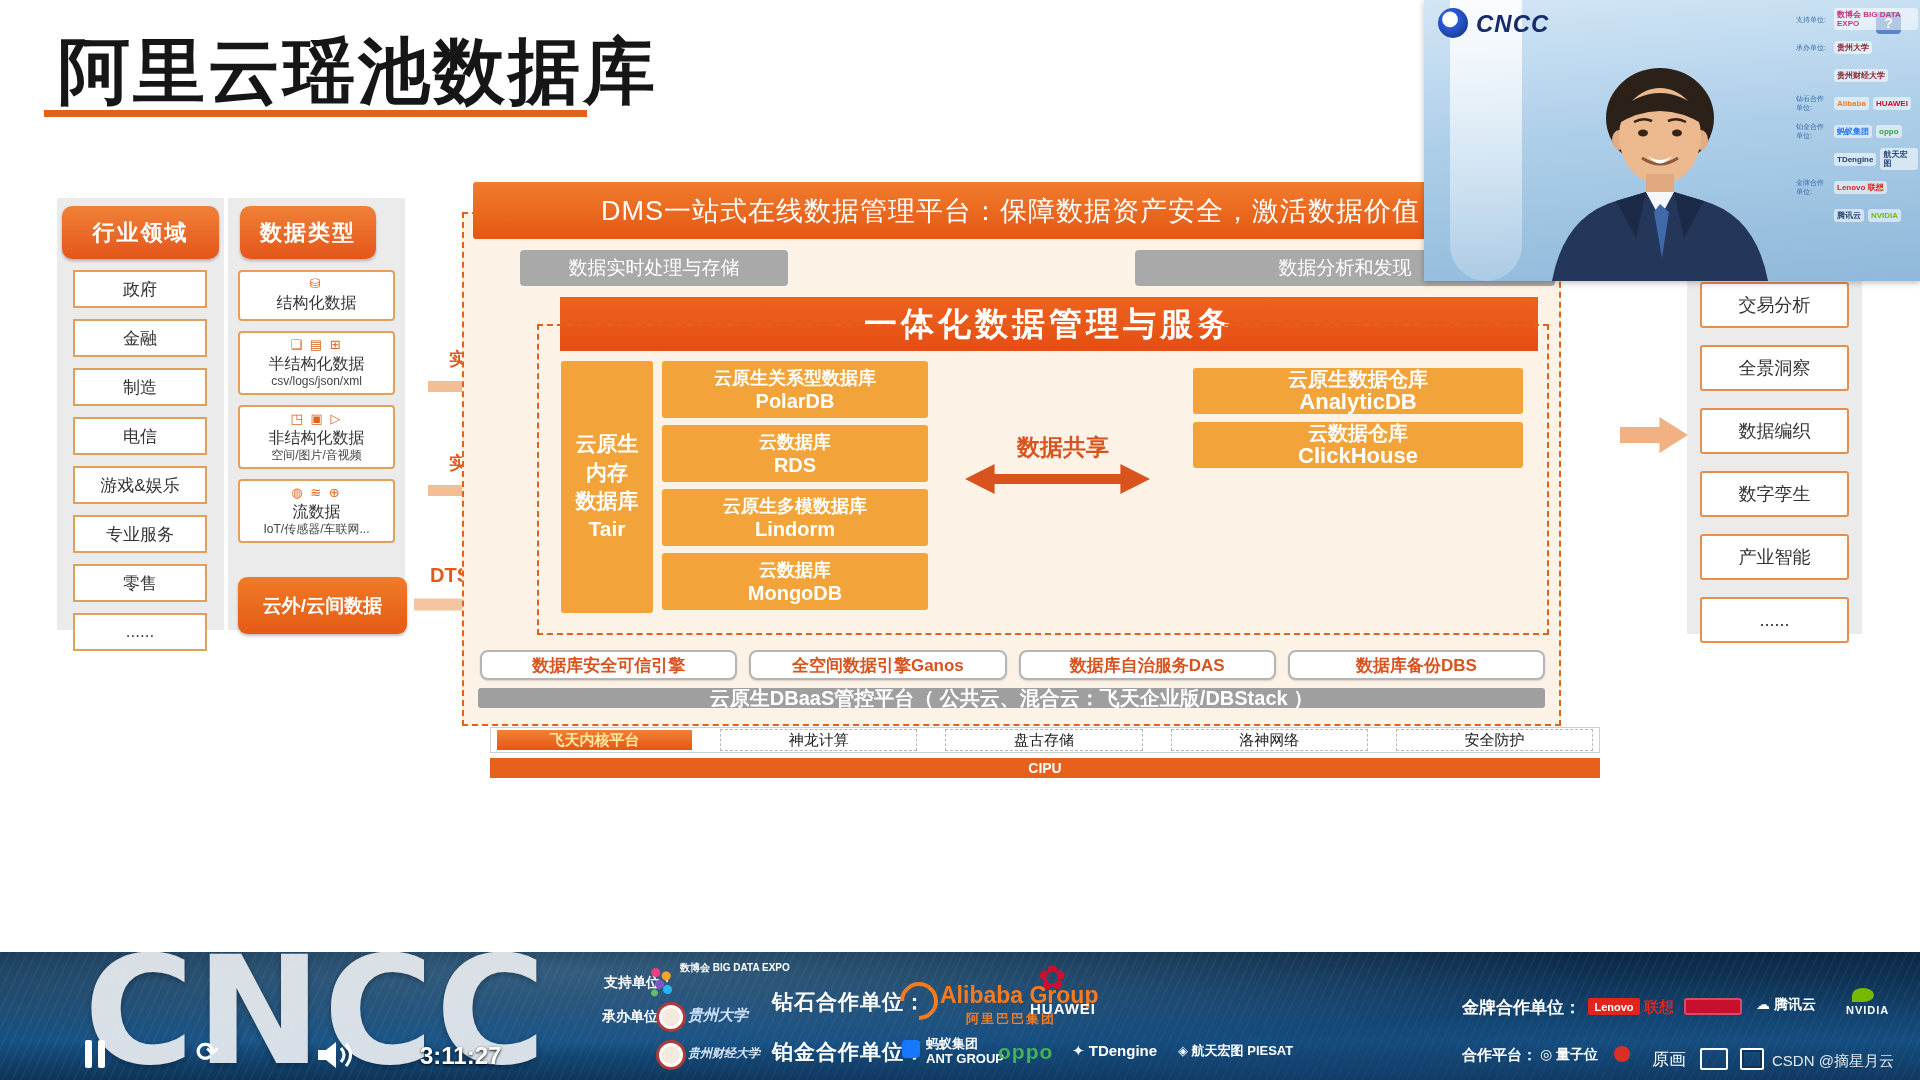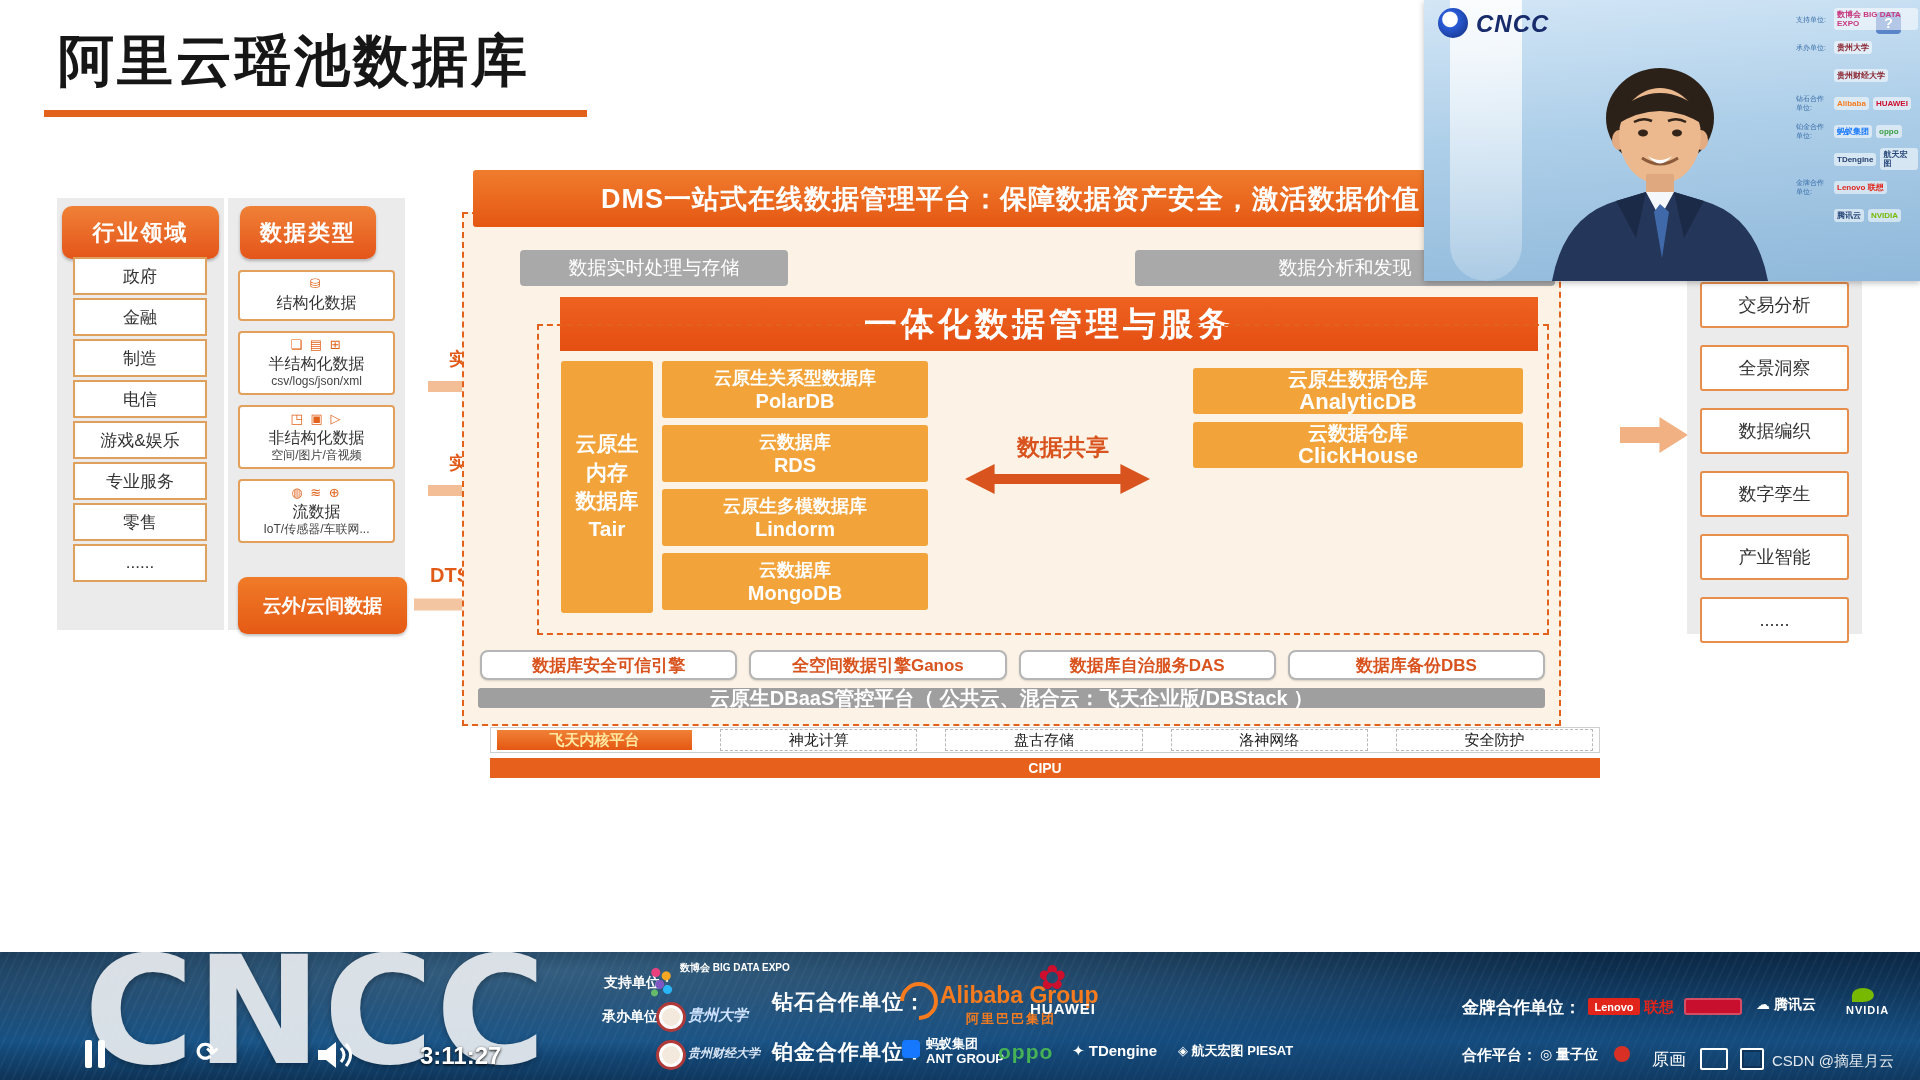--- a/index.html
+++ b/index.html
@@ -3,51 +3,51 @@
 <meta charset="utf-8">
 <style>
   html,body{margin:0;padding:0;background:#ffffff;}
   #stage{position:relative;width:1920px;height:1080px;overflow:hidden;background:#fff;
          font-family:"Liberation Sans","DejaVu Sans",sans-serif;}
   .abs{position:absolute;}
   .flexcol{display:flex;flex-direction:column;}
   .center{display:flex;align-items:center;justify-content:center;}
 
   
-  .slide-title{left:58px;top:24px;font-size:56px;font-weight:bold;color:#161616;letter-spacing:3px;}
+  .slide-title{left:58px;top:24px;font-size:72px;font-weight:bold;color:#161616;letter-spacing:3px;}
   .title-rule{left:44px;top:110px;width:543px;height:7px;background:#E2621B;}
 
   
   .panel{background:#EBEBEB;}
   .panel-ind{left:57px;top:198px;width:167px;height:432px;}
   .panel-dt{left:228px;top:198px;width:177px;height:432px;}
   .col-head{height:53px;border-radius:10px;background:linear-gradient(180deg,#F08137,#E4551A);
             color:#fff;font-size:22px;font-weight:bold;letter-spacing:2px;box-shadow:0 2px 3px rgba(0,0,0,.25);}
   .head-ind{left:62px;top:206px;width:157px;}
   .head-dt{left:240px;top:206px;width:136px;}
-  .ind-list{left:73px;top:257px;width:134px;gap:3px;}
+  .ind-list{left:73px;top:270px;width:134px;gap:11px;}
   .ind-box{height:34px;background:#fff;border:2px solid #DFA05E;color:#333;font-size:17px;}
   .dt-list{left:238px;top:270px;width:157px;gap:10px;}
   .dt-card{background:#fff;border:2px solid #E2A05A;border-radius:4px;text-align:center;padding:4px 2px;}
   .dt-icons{color:#E2621B;font-size:13px;line-height:16px;letter-spacing:2px;}
   .dt-title{color:#333;font-size:16px;line-height:21px;}
   .dt-sub{color:#444;font-size:12px;line-height:15px;min-height:2px;}
   .dt-footer{left:238px;top:577px;width:157px;height:57px;border-radius:9px;
              background:linear-gradient(180deg,#F07B28,#E55A15);color:#fff;font-size:19px;font-weight:bold;
              line-height:1.25;text-align:center;padding:0 6px;box-shadow:0 2px 3px rgba(0,0,0,.25);}
 
   
   .flow-label{width:110px;text-align:center;color:#E25A18;font-weight:bold;font-size:18px;}
   .block-arrow{clip-path:polygon(0 28%,60% 28%,60% 0,100% 50%,60% 100%,60% 72%,0 72%);background:#F3BD96;}
 
   
   .outer-dash{left:462px;top:212px;width:1095px;height:510px;border:2px dashed #E2621B;background:#FCF3E6;}
   .inner-dash{left:537px;top:324px;width:1008px;height:307px;border:2px dashed #E2621B;}
-  .dms-bar{left:473px;top:170px;width:1075px;height:57px;border-radius:3px;
-           background:linear-gradient(180deg,#F07C2E,#E55712);color:#fff;font-size:27px;font-weight:bold;letter-spacing:1px;}
+  .dms-bar{left:473px;top:182px;width:1075px;height:57px;border-radius:3px;
+           background:linear-gradient(180deg,#F07C2E,#E55712);color:#fff;font-size:27px;font-weight:normal;letter-spacing:1px;}
   .stage-bar{height:36px;background:#A9A9A9;border-radius:4px;color:#fff;font-size:19px;}
   .unified-bar{left:560px;top:297px;width:978px;height:54px;background:linear-gradient(180deg,#EE6220,#E44E12);
                color:#fff;font-size:33px;font-weight:bold;letter-spacing:4px;}
   .amber{background:#F2A339;color:#fff;border-radius:3px;}
   .tair-box{left:561px;top:361px;width:92px;height:252px;font-size:21px;font-weight:bold;line-height:1.35;text-align:center;}
   .db-stack{left:662px;top:361px;width:266px;gap:7px;}
   .db-box{height:57px;display:flex;flex-direction:column;align-items:center;justify-content:center;}
   .db-name{font-size:18px;font-weight:bold;line-height:22px;}
   .db-prod{font-size:20px;font-weight:bold;line-height:24px;}
   .wh-stack{left:1193px;top:368px;width:330px;gap:8px;}

